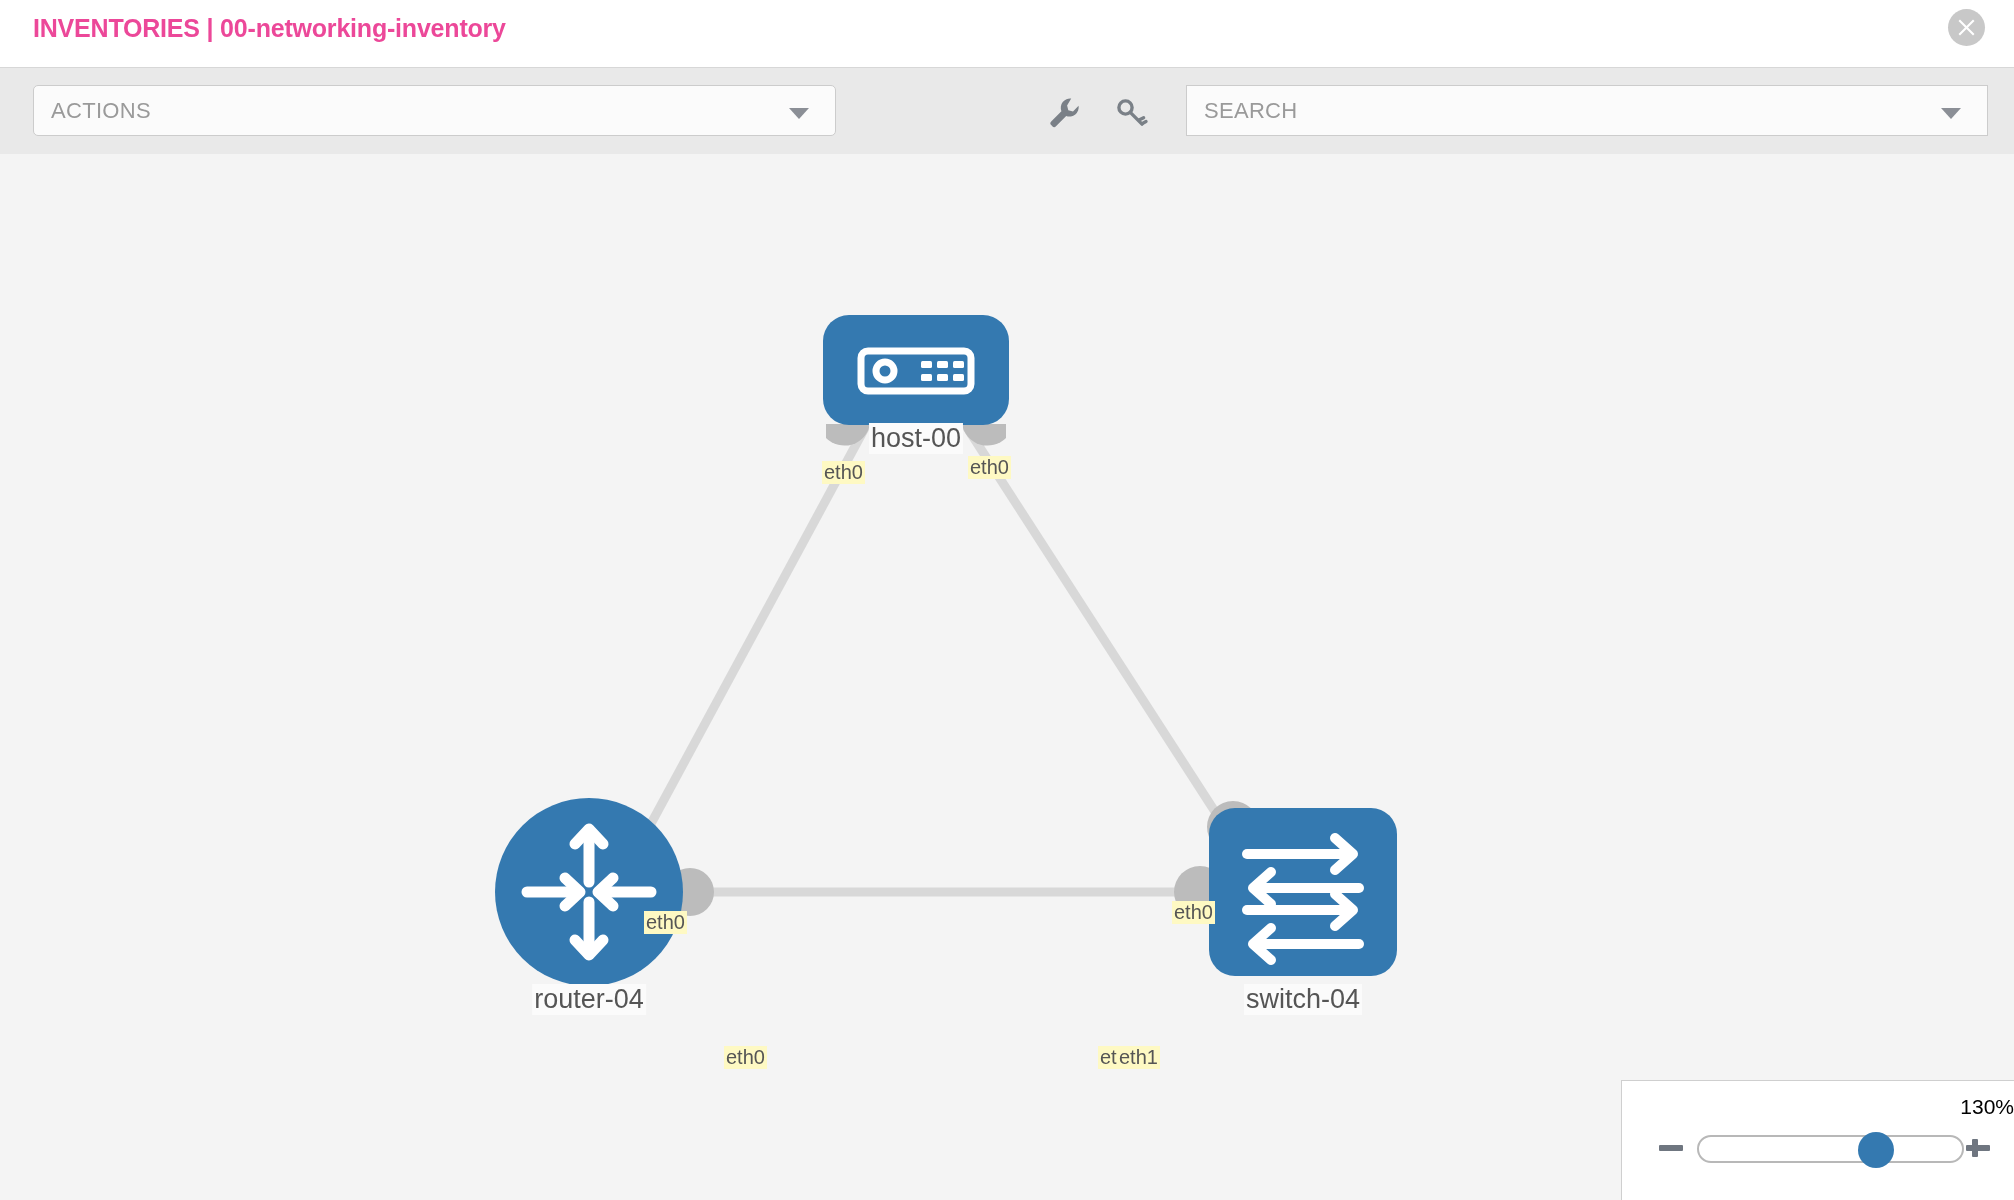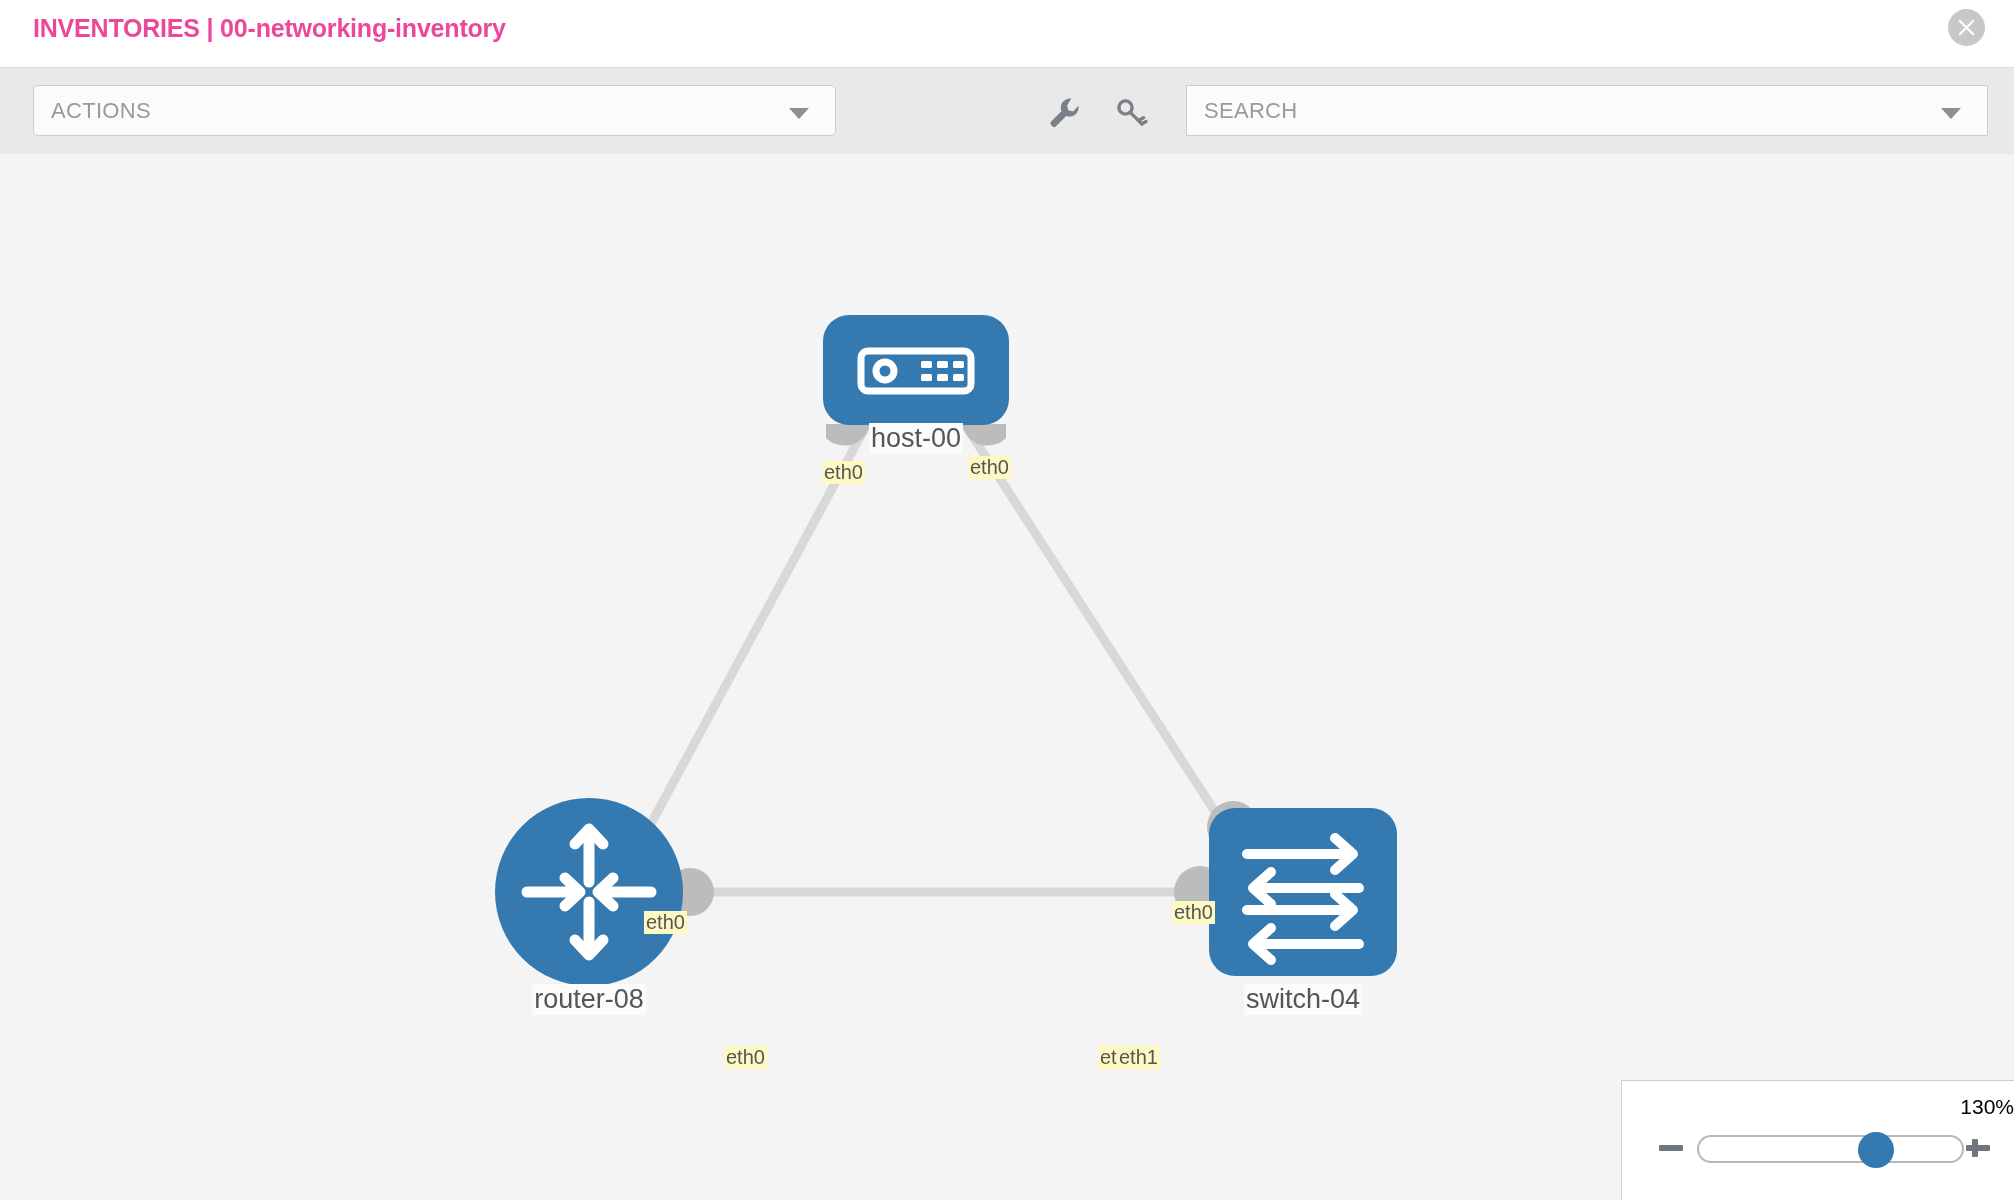--- a/index.html
+++ b/index.html
@@ -317,21 +317,21 @@
             <path d="M96 54 L114 70 L96 86"></path>
 
           <path d="M120 104 L16 104"></path>
             <path d="M32 88 L14 104 L32 120"></path>
         </g>
       </g>
     </svg>
 
     <div class="node-label" style="left:916px; top:269px;">host-00</div>
 
-    <div class="node-label" style="left:589px; top:830px;">router-08</div>
+    <div class="node-label" style="left:589px; top:830px;">router-04</div>
 
     <div class="node-label" style="left:1303px; top:830px;">switch-04</div>
 
     <div class="iface-label" style="left:822px; top:281px;">eth0</div>
 
     <div class="iface-label" style="left:968px; top:276px;">eth0</div>
 
     <div class="iface-label" style="left:644px; top:731px;">eth0</div>
 
     <div class="iface-label" style="left:1172px; top:721px;">eth0</div>

